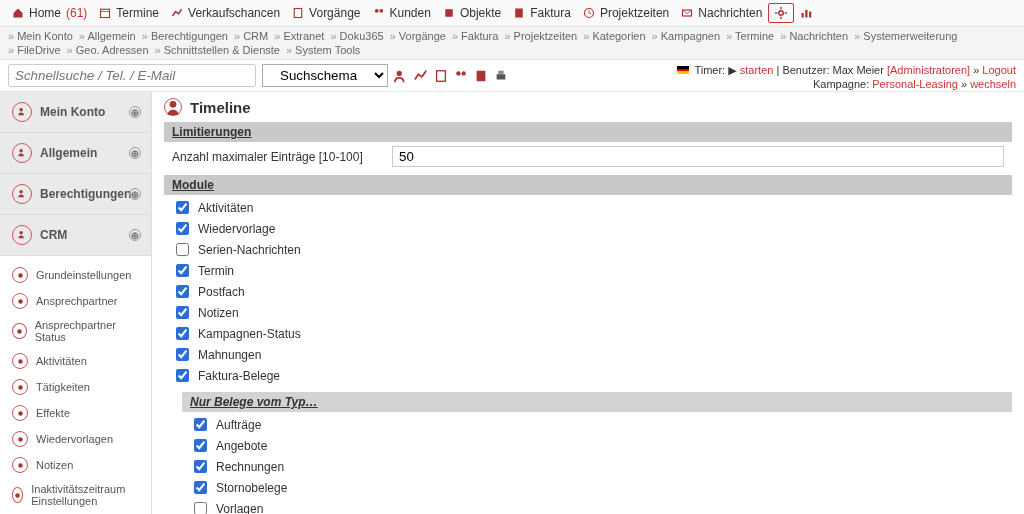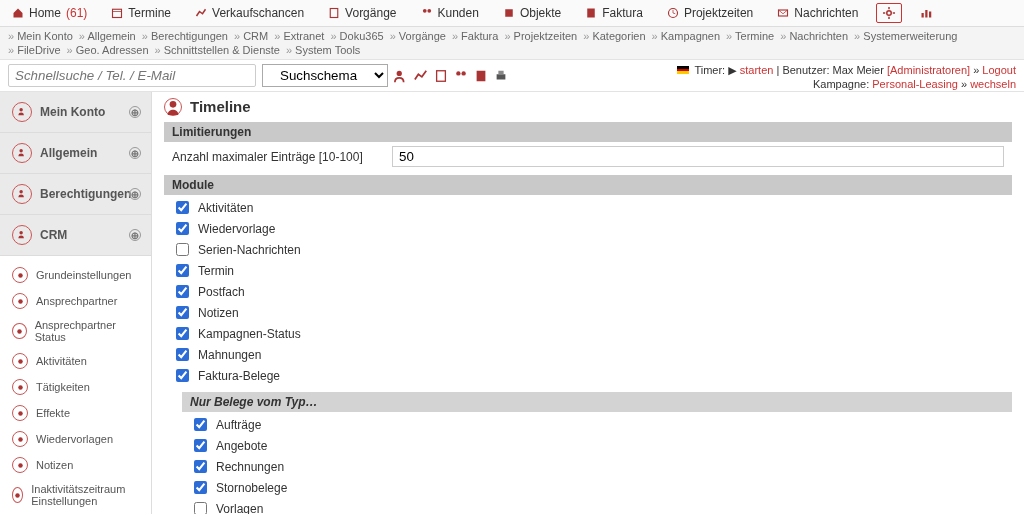--- a/index.html
+++ b/index.html
@@ -1,17 +1,17 @@
 <!DOCTYPE html>
 <html><head>
 <meta charset="utf-8">
 <style>
   * { box-sizing: border-box; }
   body { margin:0; font-family: Arial, Helvetica, sans-serif; font-size:12px; color:#333; background:#fff; }
-  .topnav { display:flex; align-items:center; gap:12px; padding:3px 6px; border-bottom:1px solid #ddd; background:#fafafa; }
+  .topnav { display:flex; align-items:center; gap:0; padding:3px 6px; border-bottom:1px solid #ddd; background:#fafafa; }
   .topnav-item { display:flex; align-items:center; gap:5px; padding:3px 6px; color:#333; cursor:pointer; }
   .topnav-item .ic { width:12px; height:12px; }
   .topnav-item.highlight { border:1px solid #c33; border-radius:2px; }
   .count { color:#c33; }
   .breadcrumb { display:flex; flex-wrap:wrap; gap:2px 6px; padding:3px 8px; background:#f4f4f4; border-bottom:1px solid #e3e3e3; font-size:11px; }
   .breadcrumb span { color:#666; cursor:pointer; }
   .breadcrumb span::before { content:"» "; color:#999; }
   .toolbar { display:flex; align-items:center; gap:6px; padding:4px 8px; border-bottom:1px solid #e3e3e3; position:relative; }
   .schnell { width:248px; padding:3px 6px; border:1px solid #ccc; border-radius:2px; color:#888; font-style:italic; }
   .suchschema { border:1px solid #aaa; padding:2px 13px; background:#fff; cursor:pointer; }
@@ -23,23 +23,23 @@
   .sidebar { width:200px; border-right:1px solid #ddd; }
   .side-group { display:flex; align-items:center; gap:8px; padding:10px 12px; background:#eaeaea; border-bottom:1px solid #dcdcdc; cursor:pointer; font-weight:bold; color:#555; position:relative; }
   .side-group .dot { width:20px; height:20px; border:1px solid #c55; border-radius:50%; display:flex; align-items:center; justify-content:center; }
   .side-group .dot svg { width:11px; height:11px; }
   .side-group .exp { position:absolute; right:10px; width:12px; height:12px; border:1px solid #999; border-radius:50%; font-size:10px; display:flex; align-items:center; justify-content:center; color:#777; }
   .sub { padding:6px 0; }
   .sub-item { display:flex; align-items:center; gap:8px; padding:5px 12px; color:#555; font-size:11px; cursor:pointer; }
   .sub-item .ci { width:16px; height:16px; border:1px solid #c55; border-radius:50%; display:flex; align-items:center; justify-content:center; }
   .sub-item .ci svg { width:9px; height:9px; }
   .main { flex:1; padding:6px 12px 20px 12px; }
-  .main-title { display:flex; align-items:flex-start; gap:8px; font-size:15px; font-weight:bold; margin-bottom:6px; }
+  .main-title { display:flex; align-items:center; gap:8px; font-size:15px; font-weight:bold; margin-bottom:6px; }
   .main-title .ci { width:18px; height:18px; border:1px solid #c55; border-radius:50%; display:flex; align-items:center; justify-content:center; }
-  .section-h { background:#c9c9c9; font-weight:bold; padding:3px 8px; margin-top:4px; }
+  .section-h { background:#c9c9c9; font-weight:bold; padding:3px 8px; margin-top:4px;text-decoration:underline; }
   .row { display:flex; align-items:center; padding:4px 8px; }
   .row .lbl { width:220px; }
   .row input[type=text] { width:612px; padding:2px 6px; border:1px solid #ccc; }
   .mods { padding:2px 8px; }
   .mod { display:flex; align-items:center; gap:6px; padding:1px 0; }
   .mod input { accent-color:#2b6cd6; }
   .subsection { margin-left:18px; margin-top:4px; }
   .subsection .section-h { background:#d3d3d3; font-style:italic; }
   svg { display:block; }
   .fill-red { fill:#a33; }

